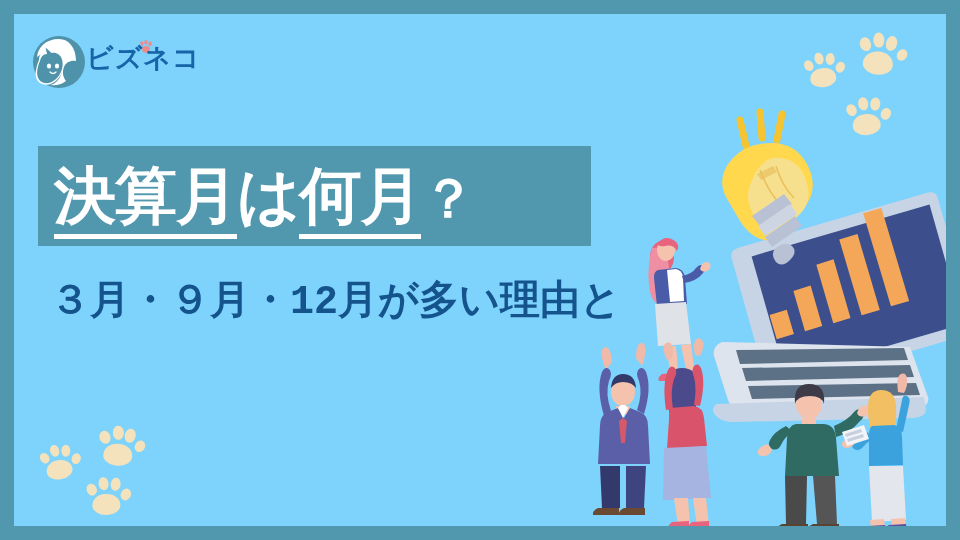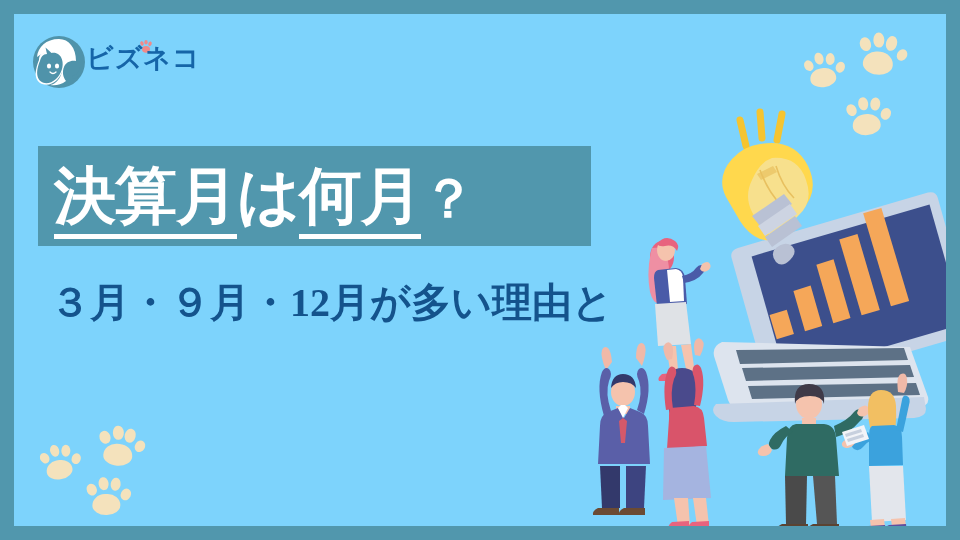--- a/index.html
+++ b/index.html
@@ -37,21 +37,21 @@
     letter-spacing:-1px;
   }
   .t-ul{ border-bottom:5px solid #ffffff; padding-bottom:4px; }
   .t-plain{ }
   .t-q{ font-size:54px; }
 
   
   .subtitle{
     position:absolute;left:36px;top:262px;width:620px;
     color:#14538c;font-size:40px;font-weight:bold;line-height:1.34;
-    font-family:Liberation Serif, serif;
+    font-family:Liberation Mono, monospace;
     letter-spacing:0px;white-space:nowrap;
   }
   .sub-line{display:block;}
 
   
   .paw{position:absolute;}
   .paw span{position:absolute;background:#f4e2bc;border-radius:50%;display:block;}
   .paw .pad{width:58%;height:44%;left:16%;top:48%;border-radius:46% 46% 50% 50%/54% 54% 46% 46%;}
   .paw .t1{width:21%;height:26%;left:6%;top:24%;transform:rotate(-22deg);}
   .paw .t2{width:21%;height:28%;left:31%;top:12%;transform:rotate(-7deg);}

